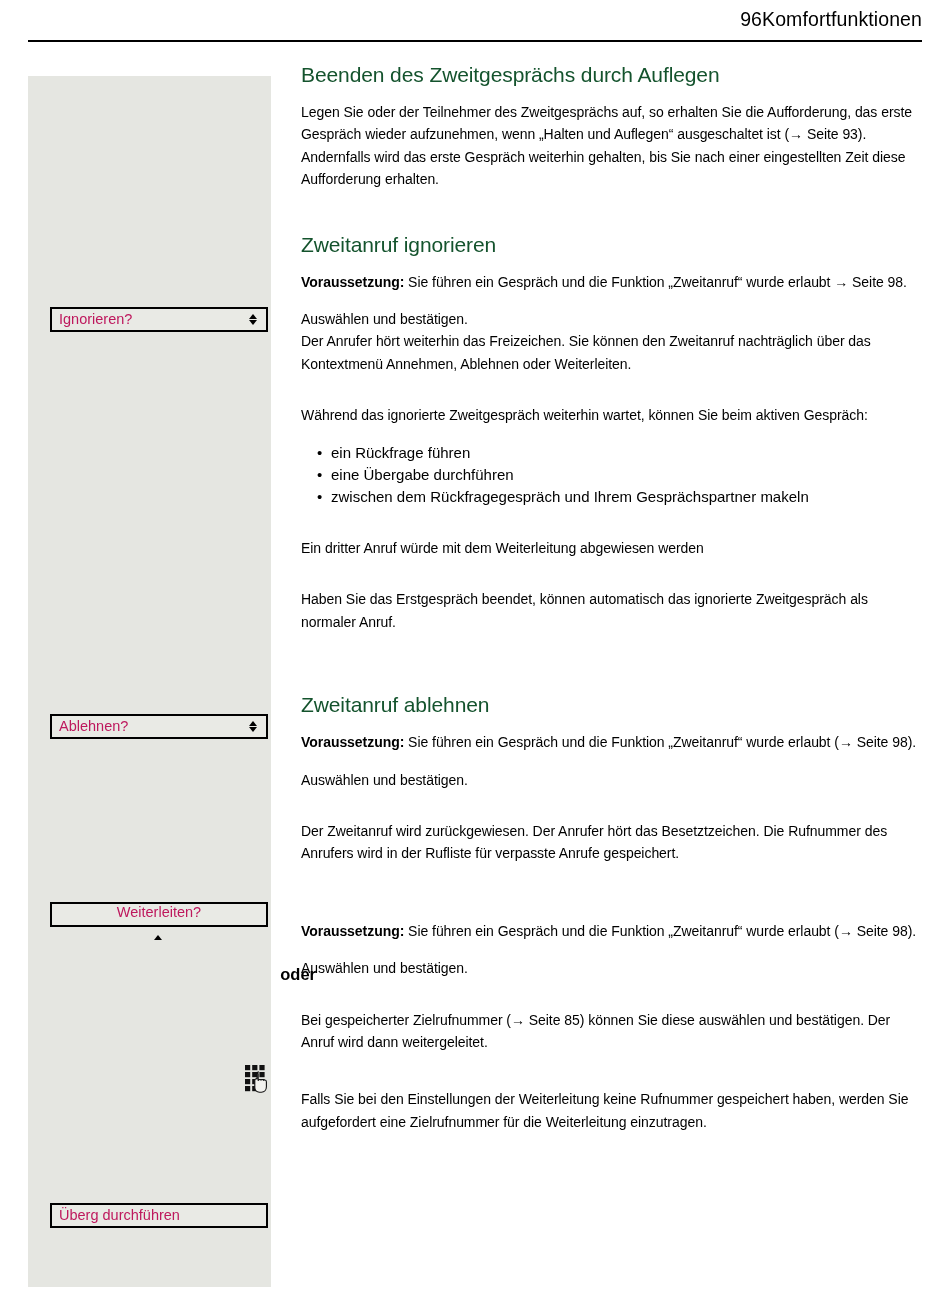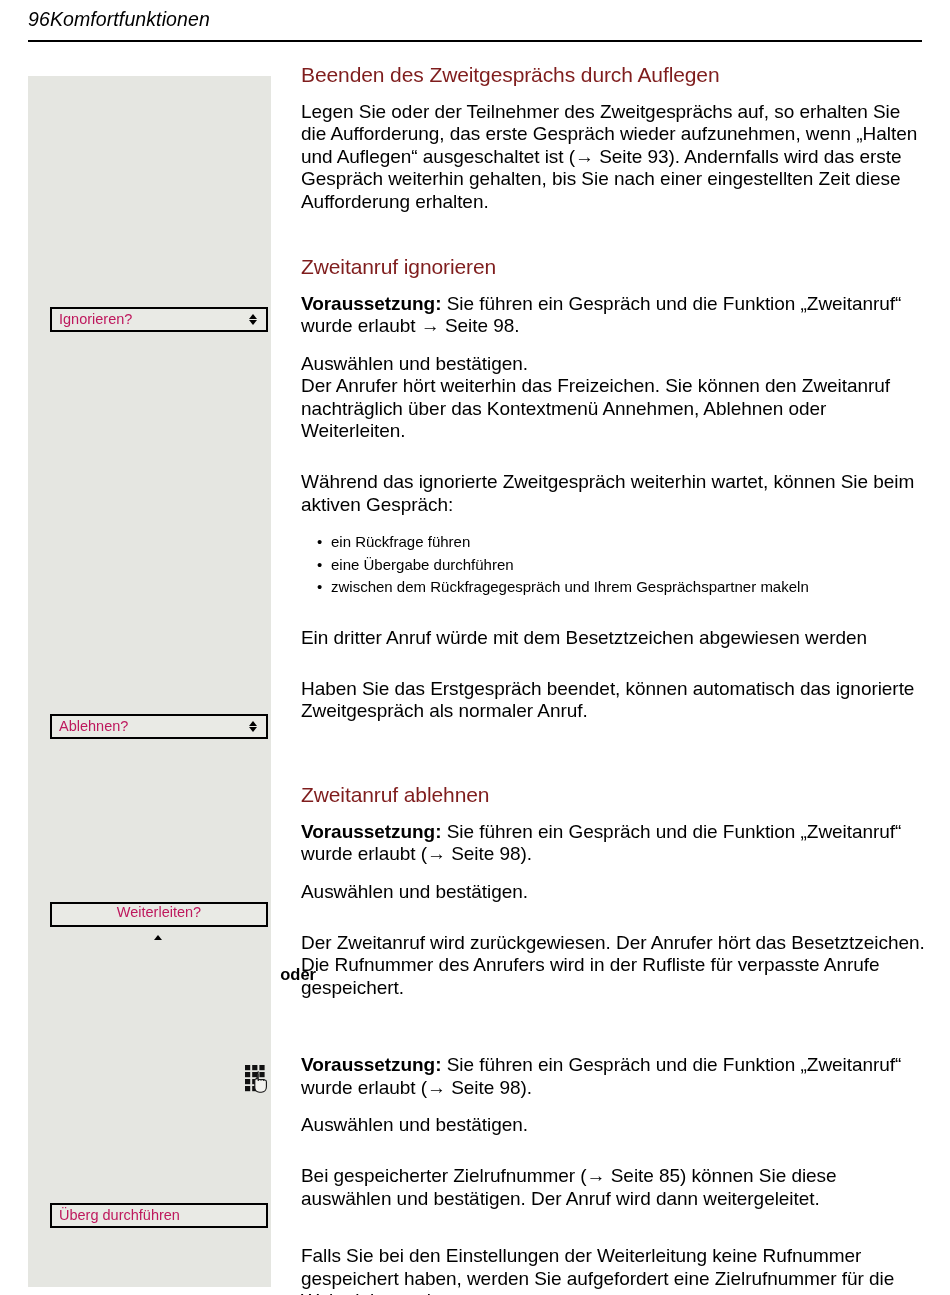--- a/index.html
+++ b/index.html
@@ -19,22 +19,21 @@
   
   .page-header {
     position: absolute;
     left: 28px;
     top: 6px;
     width: 894px;
     height: 34px;
     border-bottom: 2.5px solid #000000;
     display: flex;
     align-items: flex-start;
-    justify-content: flex-start;
-    font-style: italic;
+    justify-content: flex-end;
   }
   .page-number {
     font-size: 19.5px;
     line-height: 26px;
     letter-spacing: 0.1px;
   }
   .header-title {
     font-size: 19.5px;
     line-height: 26px;
     letter-spacing: 0.1px;
@@ -123,30 +122,30 @@
   }
 
   
   .content {
     position: absolute;
     left: 301px;
     top: 62px;
     width: 624px;
   }
   h2.section-title {
-    color: #7f1d1d;
+    color: #14532d;
     font-weight: normal;
     font-size: 21px;
     line-height: 26px;
     margin: 0 0 13px 0;
     letter-spacing: -0.1px;
   }
   p.body {
     margin: 0 0 15px 0;
-    font-size: 19px;
+    font-size: 14px;
     line-height: 22.4px;
     letter-spacing: -0.05px;
     text-align: left;
   }
   p.body.nogap { margin-bottom: 0; }
   b { font-weight: bold; }
 
   ul.bullets {
     margin: 0 0 14px 0;
     padding: 0 0 0 16px;
@@ -253,21 +252,21 @@
 
   <p class="body">Während das ignorierte Zweitgespräch weiterhin wartet, können Sie beim aktiven Gespräch:</p>
   <ul class="bullets">
     <li>ein Rückfrage führen</li>
     <li>eine Übergabe durchführen</li>
     <li>zwischen dem Rückfragegespräch und Ihrem Gesprächspartner makeln</li>
   </ul>
 
   <div class="sp-14"></div>
 
-  <p class="body">Ein dritter Anruf würde mit dem Besetztzeichen abgewiesen werden</p>
+  <p class="body">Ein dritter Anruf würde mit dem Weiterleitung abgewiesen werden</p>
 
   <div class="sp-14"></div>
 
   <p class="body">Haben Sie das Erstgespräch beendet, können automatisch das ignorierte Zweitgespräch als normaler Anruf.</p>
 
   <div class="sp-44"></div>
 
   <h2 class="section-title">Zweitanruf ablehnen</h2>
   <p class="body">
     <b>Voraussetzung:</b><span> Sie führen ein Gespräch und die Funktion „Zweitanruf“ wurde erlaubt (→ Seite 98).</span>

